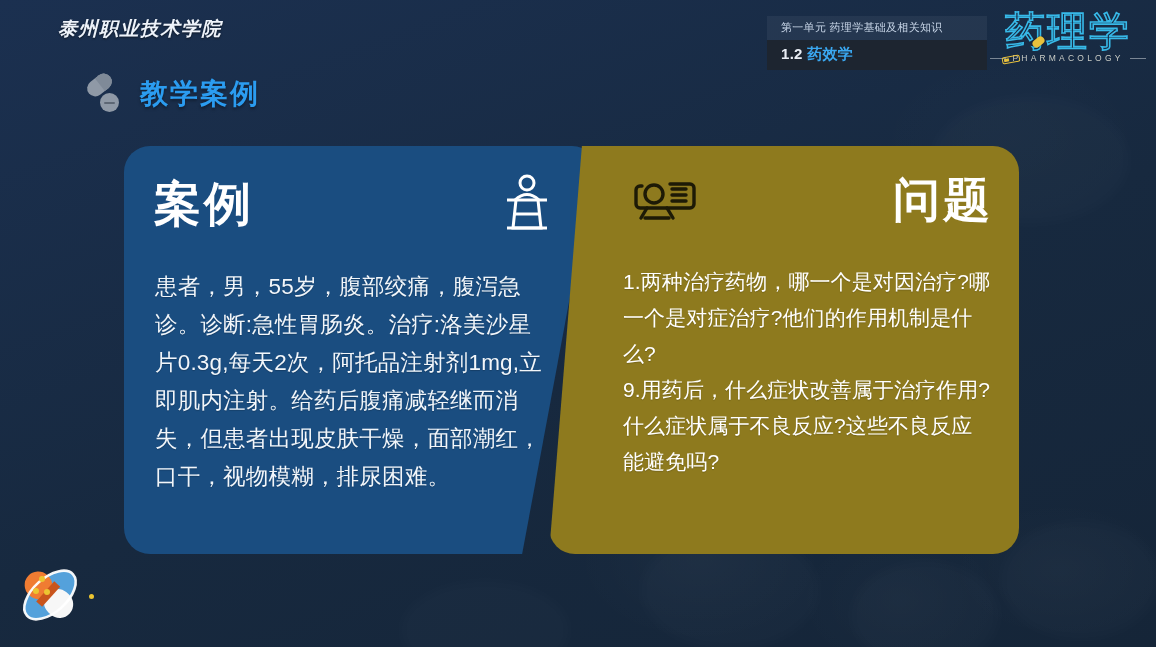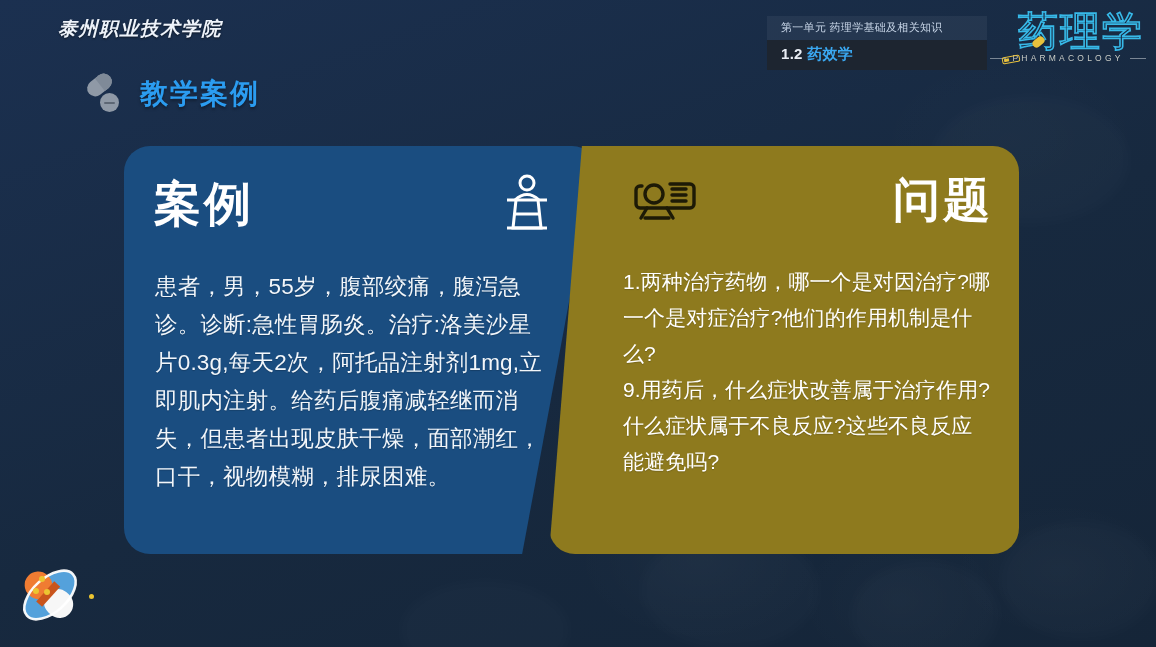--- a/index.html
+++ b/index.html
@@ -62,21 +62,21 @@
   #unit-line-2 .num { color:#e9eef5; }
 
   #brand-logo {
     position:absolute; right:12px; top:8px;
     width:152px; height:66px;
   }
   #brand-cn {
     font-size:40px; font-weight:400; letter-spacing:2px;
     color:transparent;
     -webkit-text-stroke:1.6px #37b9e8;
-    text-align:right; line-height:46px;
+    text-align:center; line-height:46px;
     font-family:"Liberation Sans","DejaVu Sans",sans-serif;
   }
   #brand-en {
     text-align:center; font-size:8.5px; letter-spacing:3.2px;
     color:#c9ccc6; margin-top:-1px;
     position:relative;
   }
   #brand-en:before, #brand-en:after {
     content:""; position:absolute; top:50%; width:16px; height:1px;
     background:#7a8694;

